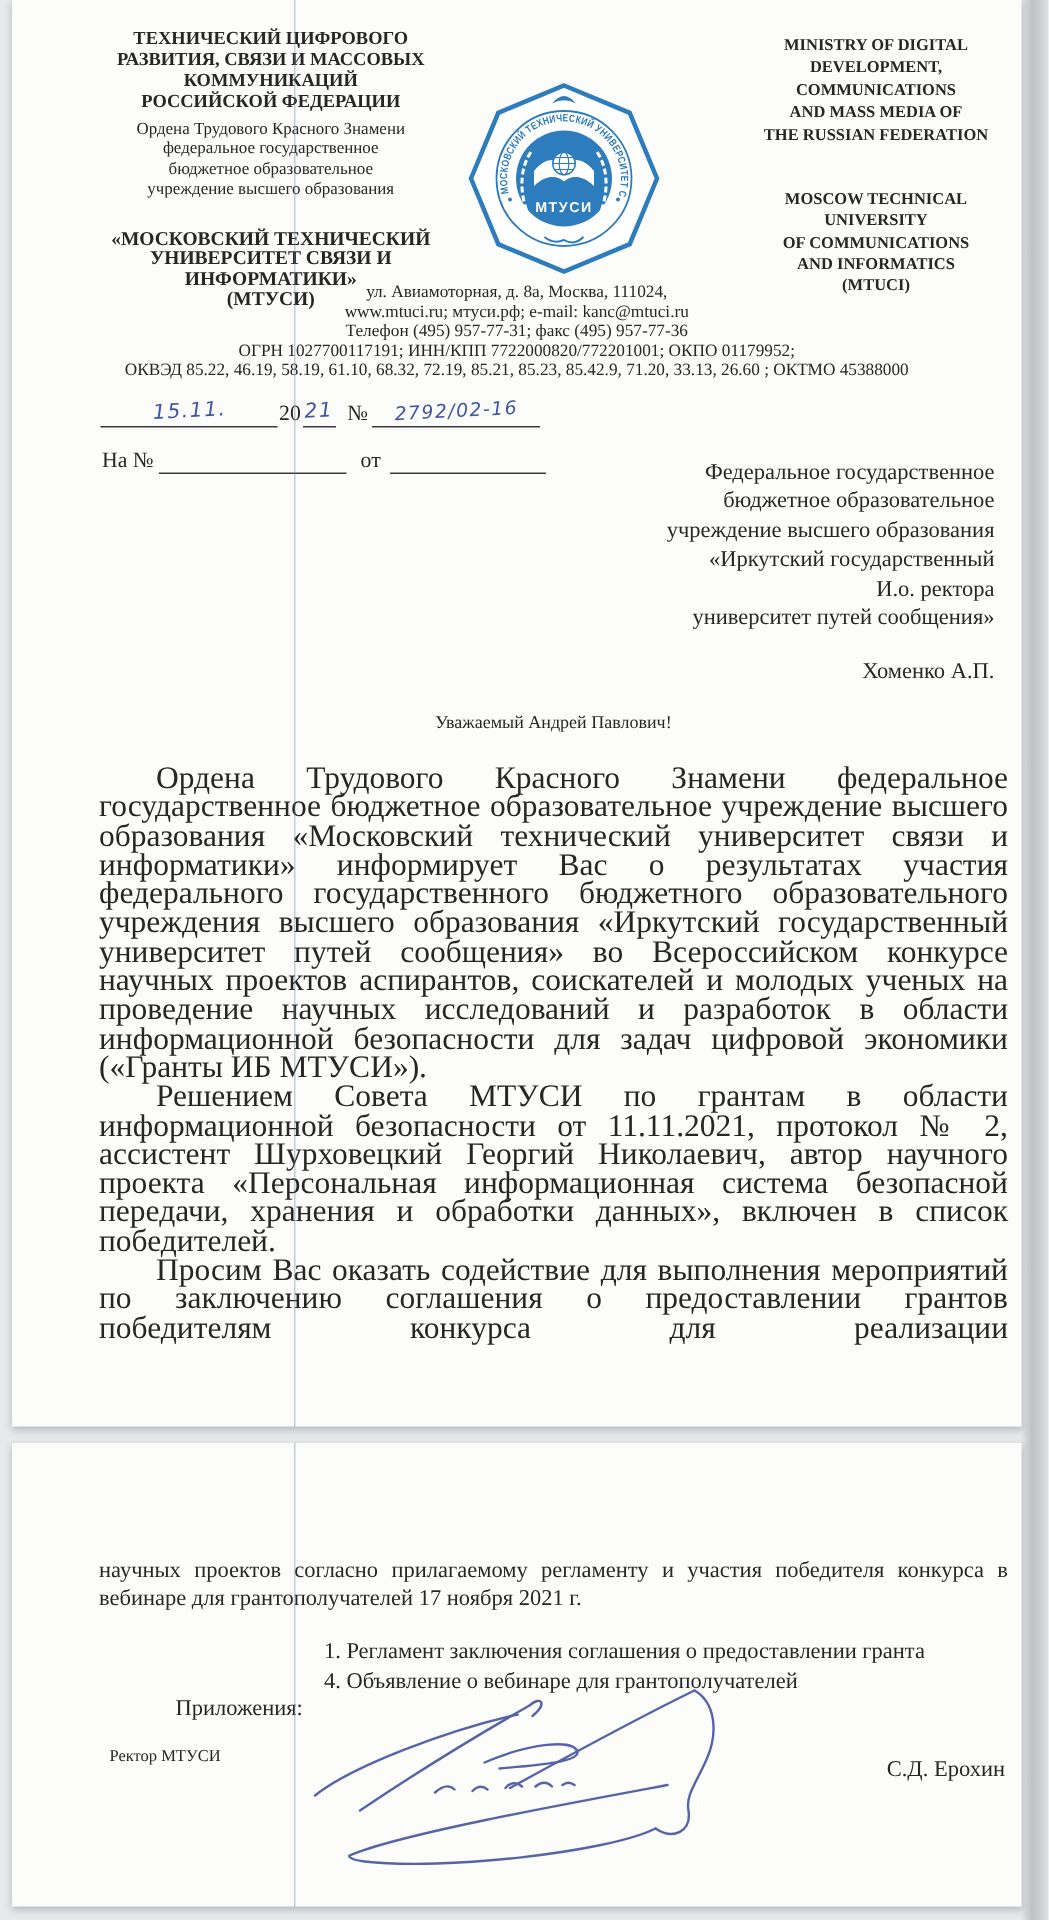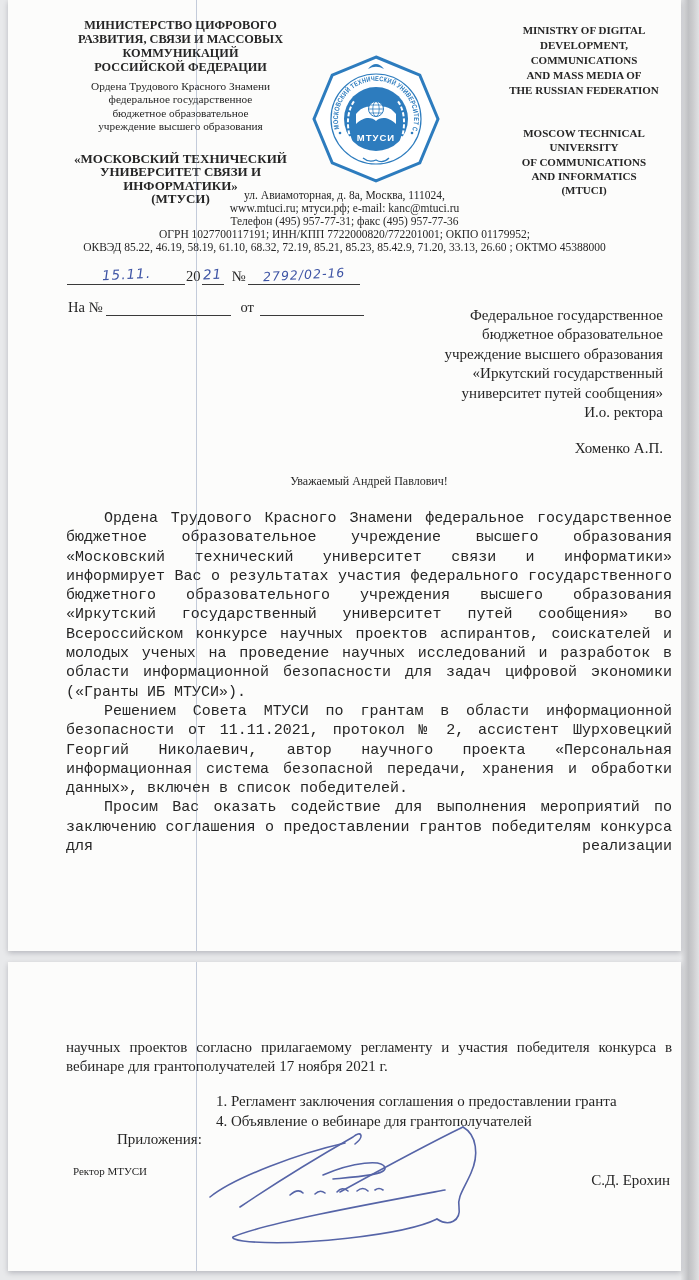--- a/index.html
+++ b/index.html
@@ -27,21 +27,21 @@
   .refrow{position:absolute;left:59px;top:266px;display:flex;align-items:flex-end;font-size:14.5px;}
   .narow{position:absolute;left:60px;top:297px;display:flex;align-items:flex-end;font-size:14.5px;}
   .uline{border-bottom:1px solid #3a3a3a;text-align:center;height:18px;}
   .hand{font-family:"DejaVu Sans",sans-serif;font-style:italic;color:#3f55a5;font-size:13.5px;letter-spacing:1px;display:inline-block;transform:rotate(-3deg);}
 
   .recipient{position:absolute;right:18px;top:306px;width:280px;text-align:right;font-size:15px;line-height:19.4px;}
   .recipient .name{margin-top:17px;}
 
   .salut{position:absolute;left:58px;top:474px;width:606px;text-align:center;font-size:12px;}
 
-  .bodytext{position:absolute;left:58px;top:509px;width:606px;font-size:15px;line-height:19.3px;text-align:justify;font-family:Liberation Mono, monospace;}
+  .bodytext{position:absolute;left:58px;top:509px;width:606px;font-size:21px;line-height:19.3px;text-align:justify;}
   .bodytext p{margin:0;text-indent:38px;}
   .bodytext p.cont{text-align-last:justify;}
   .body2{position:absolute;left:58px;top:76px;width:606px;font-size:15px;line-height:19.3px;text-align:justify;}
   .body2 p{margin:0;}
 
   .attach{position:absolute;left:109px;top:129px;display:flex;font-size:15px;line-height:20px;}
   .attach .label{margin-right:14px;margin-top:38px;}
   .attach .items div{white-space:nowrap;}
 
   .signer-title{position:absolute;left:65px;top:203px;font-size:11px;}
@@ -51,21 +51,21 @@
 </head>
 <body>
 
 <div class="stage">
   <div class="edge-band"></div>
 
   <div class="page page1">
 
     <div class="hdr-ru">
       <div class="min">
-        <div>МИНИСТЕРСТВО ЦИФРОВОГО</div>
+        <div>ТЕХНИЧЕСКИЙ ЦИФРОВОГО</div>
         <div>РАЗВИТИЯ, СВЯЗИ И МАССОВЫХ</div>
         <div>КОММУНИКАЦИЙ</div>
         <div>РОССИЙСКОЙ ФЕДЕРАЦИИ</div>
       </div>
       <div class="org">
         <div>Ордена Трудового Красного Знамени</div>
         <div>федеральное государственное</div>
         <div>бюджетное образовательное</div>
         <div>учреждение высшего образования</div>
       </div>
@@ -139,22 +139,22 @@
         <span class="uline" style="width:125px;margin-left:4px;"></span>
         <span style="margin-left:9px;">от</span>
         <span class="uline" style="width:104px;margin-left:6px;"></span>
     </div>
 
     <div class="recipient">
       <div>Федеральное государственное</div>
       <div>бюджетное образовательное</div>
       <div>учреждение высшего образования</div>
       <div>«Иркутский государственный</div>
+      <div>И.о. ректора</div>
       <div>университет путей сообщения»</div>
-      <div>И.о. ректора</div>
       <div class="name">Хоменко А.П.</div>
     </div>
 
     <div class="salut">Уважаемый Андрей Павлович!</div>
 
     <div class="bodytext">
       <p>Ордена Трудового Красного Знамени федеральное государственное бюджетное образовательное учреждение высшего образования «Московский технический университет связи и информатики» информирует Вас о результатах участия федерального государственного бюджетного образовательного учреждения высшего образования «Иркутский государственный университет путей сообщения» во Всероссийском конкурсе научных проектов аспирантов, соискателей и молодых ученых на проведение научных исследований и разработок в области информационной безопасности для задач цифровой экономики («Гранты ИБ МТУСИ»).</p>
       <p>Решением Совета МТУСИ по грантам в области информационной безопасности от 11.11.2021, протокол № 2, ассистент Шурховецкий Георгий Николаевич, автор научного проекта «Персональная информационная система безопасной передачи, хранения и обработки данных», включен в список победителей.</p>
       <p class="cont">Просим Вас оказать содействие для выполнения мероприятий по заключению соглашения о предоставлении грантов победителям конкурса для реализации</p>
     </div>

